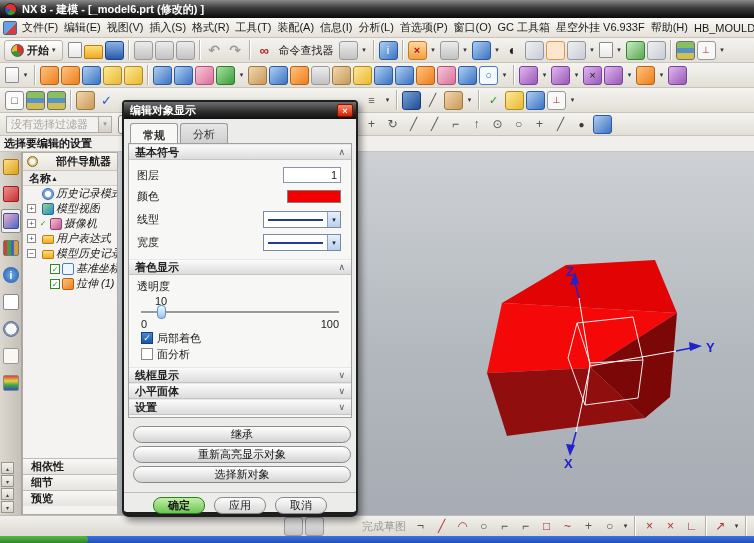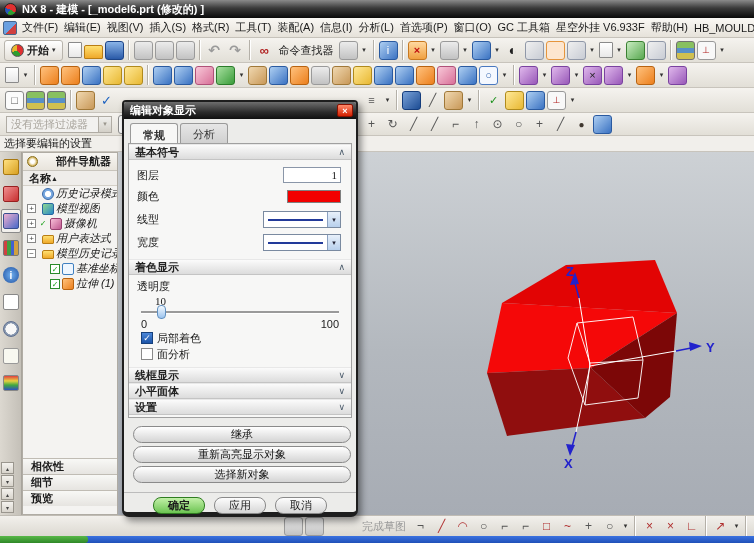--- a/index.html
+++ b/index.html
@@ -74,21 +74,21 @@
 
   
   .filterbox{width:106px;height:17px;margin-left:2px;background:#f2f1ef;border:1px solid #b0aca4;
     display:flex;align-items:center;color:#a8a49c;padding-left:4px;}
   .filter-dd{margin-left:auto;width:13px;height:15px;background:linear-gradient(#f0f0ee,#d4d0c8);
     border-left:1px solid #b0aca4;font-size:7px;color:#9a968e;display:flex;align-items:center;justify-content:center;}
   .snapicons{display:flex;align-items:center;margin-left:5px;}
 
   
   .cuebar{position:absolute;top:136px;left:0;right:0;height:16px;background:#f1efeb;
-    border-bottom:1px solid #c8c4bc;font-weight:normal;display:flex;align-items:center;padding-left:4px;}
+    border-bottom:1px solid #c8c4bc;font-weight:bold;display:flex;align-items:center;padding-left:4px;}
 
   
   .resbar{position:absolute;left:0;top:152px;width:22px;height:364px;
     background:linear-gradient(90deg,#dcd8d0,#c4c0b8);border-right:1px solid #a8a49c;}
   .resbtn{width:20px;height:24px;margin:3px 0 3px 1px;display:flex;align-items:center;justify-content:center;border-radius:2px;}
   .resbtn[data-active="true"]{background:#f2f0ec;border:1px solid #8a8a8a;}
   .resico{width:16px;height:16px;border-radius:2px;display:flex;align-items:center;justify-content:center;font-size:10px;}
   .resico[data-p="resyellow"]{background:linear-gradient(135deg,#ffe080,#d8a020);border:1px solid #a87810;}
   .resico[data-p="resred"]{background:linear-gradient(135deg,#f09090,#c83030);border:1px solid #982020;}
   .resico[data-p="respink"]{background:linear-gradient(135deg,#f0b0d0,#4868c8);border:1px solid #3a5090;}
@@ -148,21 +148,21 @@
     border:1px solid #8a1000;border-radius:2px;color:#fff;font-size:9px;font-weight:bold;
     display:flex;align-items:center;justify-content:center;}
   .dlg-tabs{position:absolute;top:21px;left:6px;display:flex;gap:2px;}
   .dlg-tab{padding:3px 12px 2px;background:linear-gradient(#e6e6e6,#cecece);border:1px solid #9a9a9a;
     border-bottom:none;border-radius:3px 3px 0 0;color:#333;}
   .dlg-tab[data-active="true"]{background:#f7f7f6;font-weight:bold;padding-top:4px;}
   .dlg-inner{position:absolute;left:4px;right:4px;top:41px;height:275px;background:#f7f7f6;border:1px solid #a0a0a0;overflow:hidden;}
   .sec-h{height:16px;background:linear-gradient(#fbfbfb,#dcdcdc);border-top:1px solid #e8e8e8;border-bottom:1px solid #c4c4c4;
     display:flex;align-items:center;padding:0 6px;font-weight:bold;color:#222;}
   .sec-h .chev{margin-left:auto;color:#4a5a6a;font-size:9px;font-weight:normal;}
-  .frow{display:flex;align-items:center;padding:0 10px 0 8px;font-family:Liberation Serif, serif;}
+  .frow{display:flex;align-items:center;padding:0 10px 0 8px;}
   .flabel{color:#222;}
   .fspacer{flex:1;}
   .layer-input{width:58px;height:16px;background:#fff;border:1px solid #8a96a8;text-align:right;padding-right:3px;line-height:14px;}
   .color-swatch{width:54px;height:13px;border:1px solid #808080;}
   .lt-dd{width:78px;height:17px;background:#fff;border:1px solid #7a8aa0;display:flex;align-items:center;}
   .ltline{flex:1;height:2px;background:#223a9a;margin:0 4px;}
   .dd-btn{width:13px;height:15px;background:linear-gradient(#e8f0fa,#b8d0ec);border-left:1px solid #8aa0c0;
     font-size:7px;color:#223;display:flex;align-items:center;justify-content:center;}
   .sl-wrap{position:relative;height:9px;margin:1px 12px 0;}
   .sl-track{position:absolute;left:0;right:0;top:3px;height:3px;background:#9a9a9a;border-bottom:1px solid #fff;}

